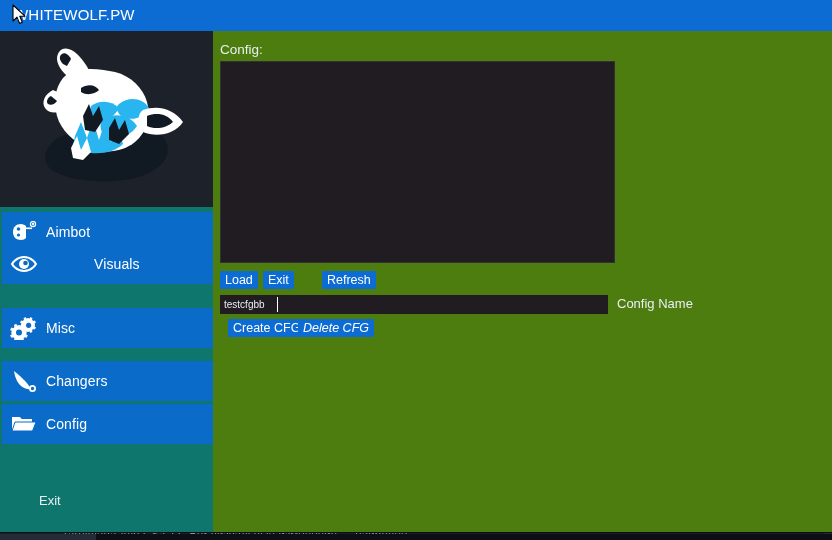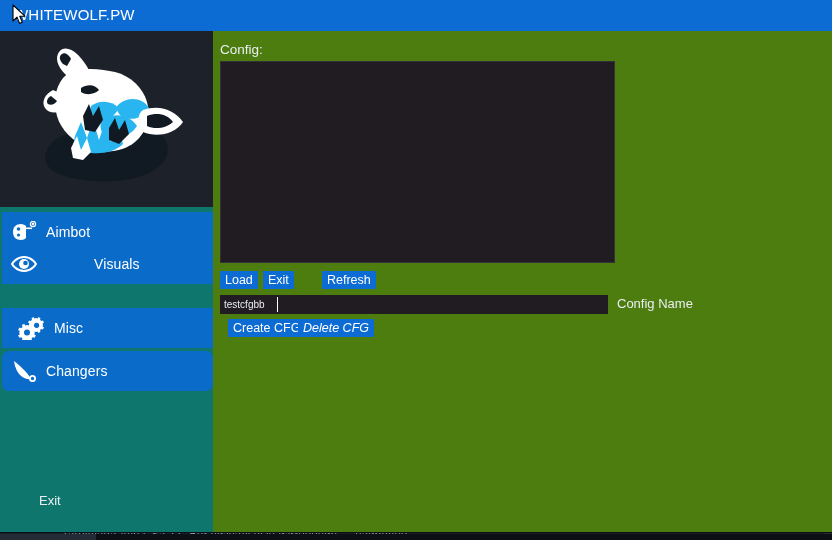--- a/index.html
+++ b/index.html
@@ -114,22 +114,22 @@
     justify-content: center;
     flex: 0 0 44px;
   }
   .nav-label {
     color: #ffffff;
     font-size: 14px;
     letter-spacing: .1px;
   }
   #nav-aimbot   { top: 181px; }
   #nav-visuals  { top: 213px; gap: 48px; }
-  #nav-misc     { top: 277px; padding-left: 8px; }
-  #nav-changers { top: 320px; border-radius: 7px; }
+  #nav-misc     { top: 277px; }
+  #nav-changers { top: 330px; }
   #nav-config   { top: 373px; }
 
   #exit-item {
     position: absolute;
     left: 0;
     top: 455px;
     width: 231px;
     height: 28px;
     display: flex;
     align-items: center;
@@ -338,20 +338,31 @@
       <span class="nav-icon">
         <svg width="28" height="24" viewBox="0 0 28 24">
           <path d="M4 2 C4 2 5 11 10 16 C14 20 19 21 21 20
                    C19 16 16 13 12 9 C8 5 4 2 4 2 Z" fill="#ffffff"></path>
           <circle cx="22.5" cy="19.5" r="2.6" fill="none" stroke="#ffffff" stroke-width="1.8"></circle>
         </svg>
       </span>
       <span class="nav-label">Changers</span>
     </div>
 
+    <div class="nav-item" id="nav-config">
+      <span class="nav-icon">
+        <svg width="28" height="22" viewBox="0 0 28 22">
+          <path d="M2 4 L10 4 L12.5 7 L2 7 Z" fill="#ffffff"></path>
+          <path d="M2 6 L22 6 L22 18 L2 18 Z" fill="#ffffff"></path>
+          <path d="M5 9 L26 9 L22.5 18 L2 18 Z" fill="#ffffff"></path>
+          <path d="M5 9 L26 9 L22.5 18 L2 18 Z" fill="none" stroke="#0a6bc8" stroke-width="1"></path>
+        </svg>
+      </span>
+      <span class="nav-label">Config</span>
+    </div>
 
     <div id="exit-item">
       <span id="exit-label">Exit</span>
     </div>
   </div>
 
   <div id="content">
 
     <div id="config-label">Config:</div>
 

